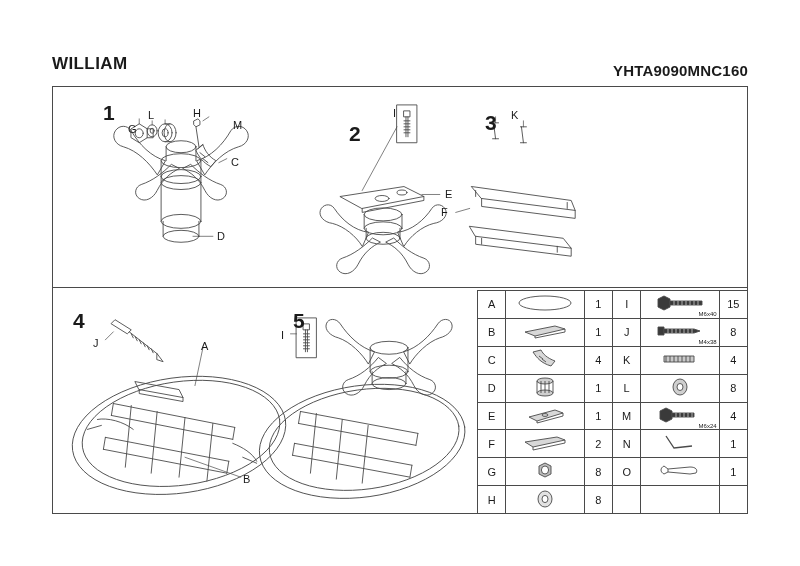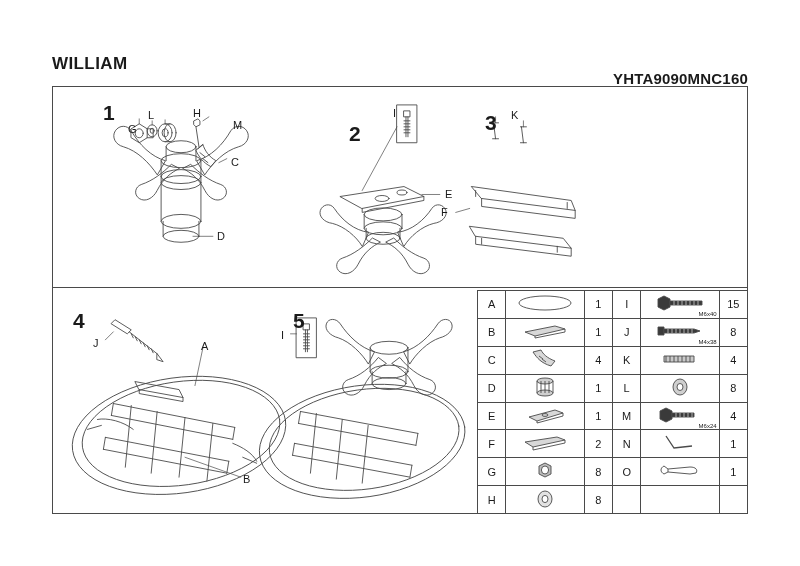--- a/index.html
+++ b/index.html
@@ -33,21 +33,21 @@
     position: absolute;
     left: 0;
     top: 0;
     font-size: 17px;
     font-weight: bold;
     letter-spacing: 0.4px;
   }
   .model {
     position: absolute;
     right: 0;
-    top: 16px;
+    top: 8px;
     font-size: 15px;
     font-weight: bold;
     letter-spacing: 0.2px;
   }
   
   .frame {
     position: absolute;
     left: 52px;
     top: 86px;
     width: 696px;

